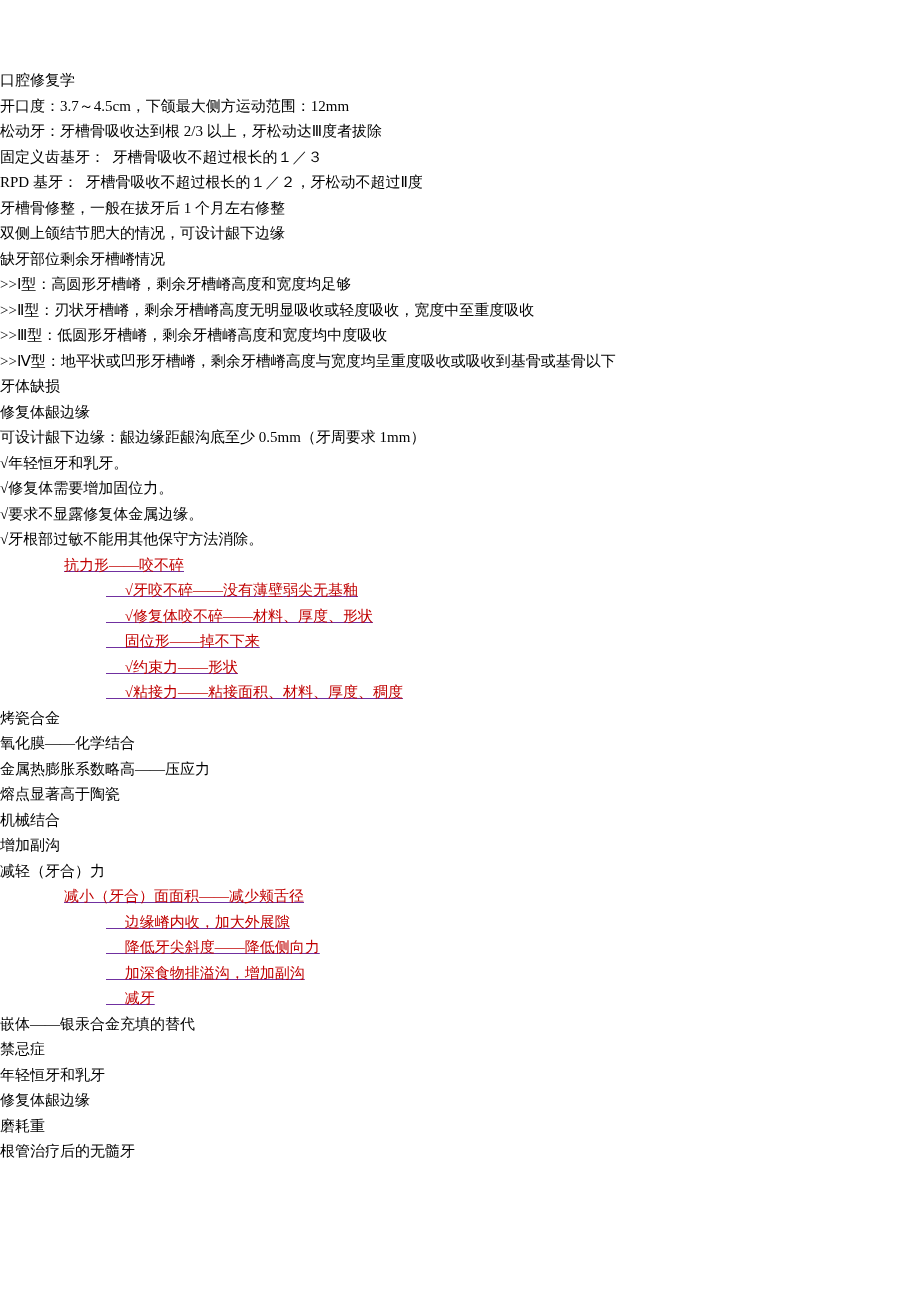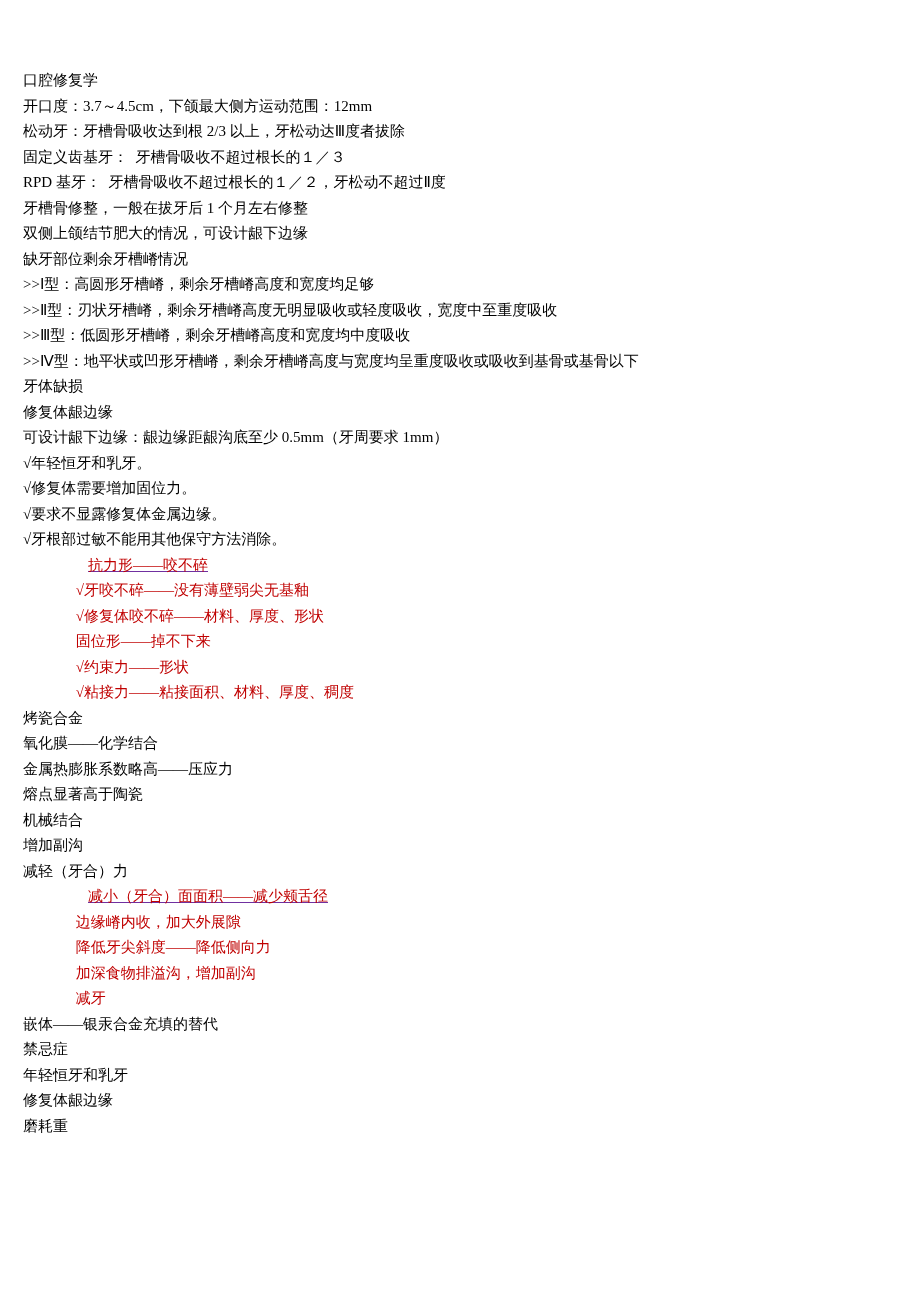--- a/index.html
+++ b/index.html
@@ -13,33 +13,33 @@
   }
   .page {
     width: 920px;
     min-height: 1302px;
     padding: 68px 0 0 0;
     box-sizing: border-box;
     position: relative;
   }
   .line {
     white-space: pre;
-    margin-left: 23px;
   }
   .link-line {
     color: #c00000;
     text-decoration: underline;
     text-decoration-color: #7030a0;
-    padding-left: 88px;
+    padding-left: 64px;
     white-space: pre;
   }
   .link-line-lead {
     color: #c00000;
+    text-decoration: underline;
     text-decoration-color: #7030a0;
-    padding-left: 57px;
+    padding-left: 106px;
     white-space: pre;
   }
 </style>
 </head>
 <body>
 
 <div class="page" id="page-root">
     <div class="line">口腔修复学</div>
     <div class="line">开口度：3.7～4.5cm，下颌最大侧方运动范围：12mm</div>
     <div class="line">松动牙：牙槽骨吸收达到根 2/3 以上，牙松动达Ⅲ度者拔除</div>
@@ -75,13 +75,14 @@
     <div class="link-line">减小（牙合）面面积——减少颊舌径</div>
     <div class="link-line-lead">     边缘嵴内收，加大外展隙</div>
     <div class="link-line-lead">     降低牙尖斜度——降低侧向力</div>
     <div class="link-line-lead">     加深食物排溢沟，增加副沟</div>
     <div class="link-line-lead">     减牙</div>
     <div class="line">嵌体——银汞合金充填的替代</div>
     <div class="line">禁忌症</div>
     <div class="line">年轻恒牙和乳牙</div>
     <div class="line">修复体龈边缘</div>
     <div class="line">磨耗重</div>
+    <div class="line">根管治疗后的无髓牙</div>
   </div>
 
 </body></html>

